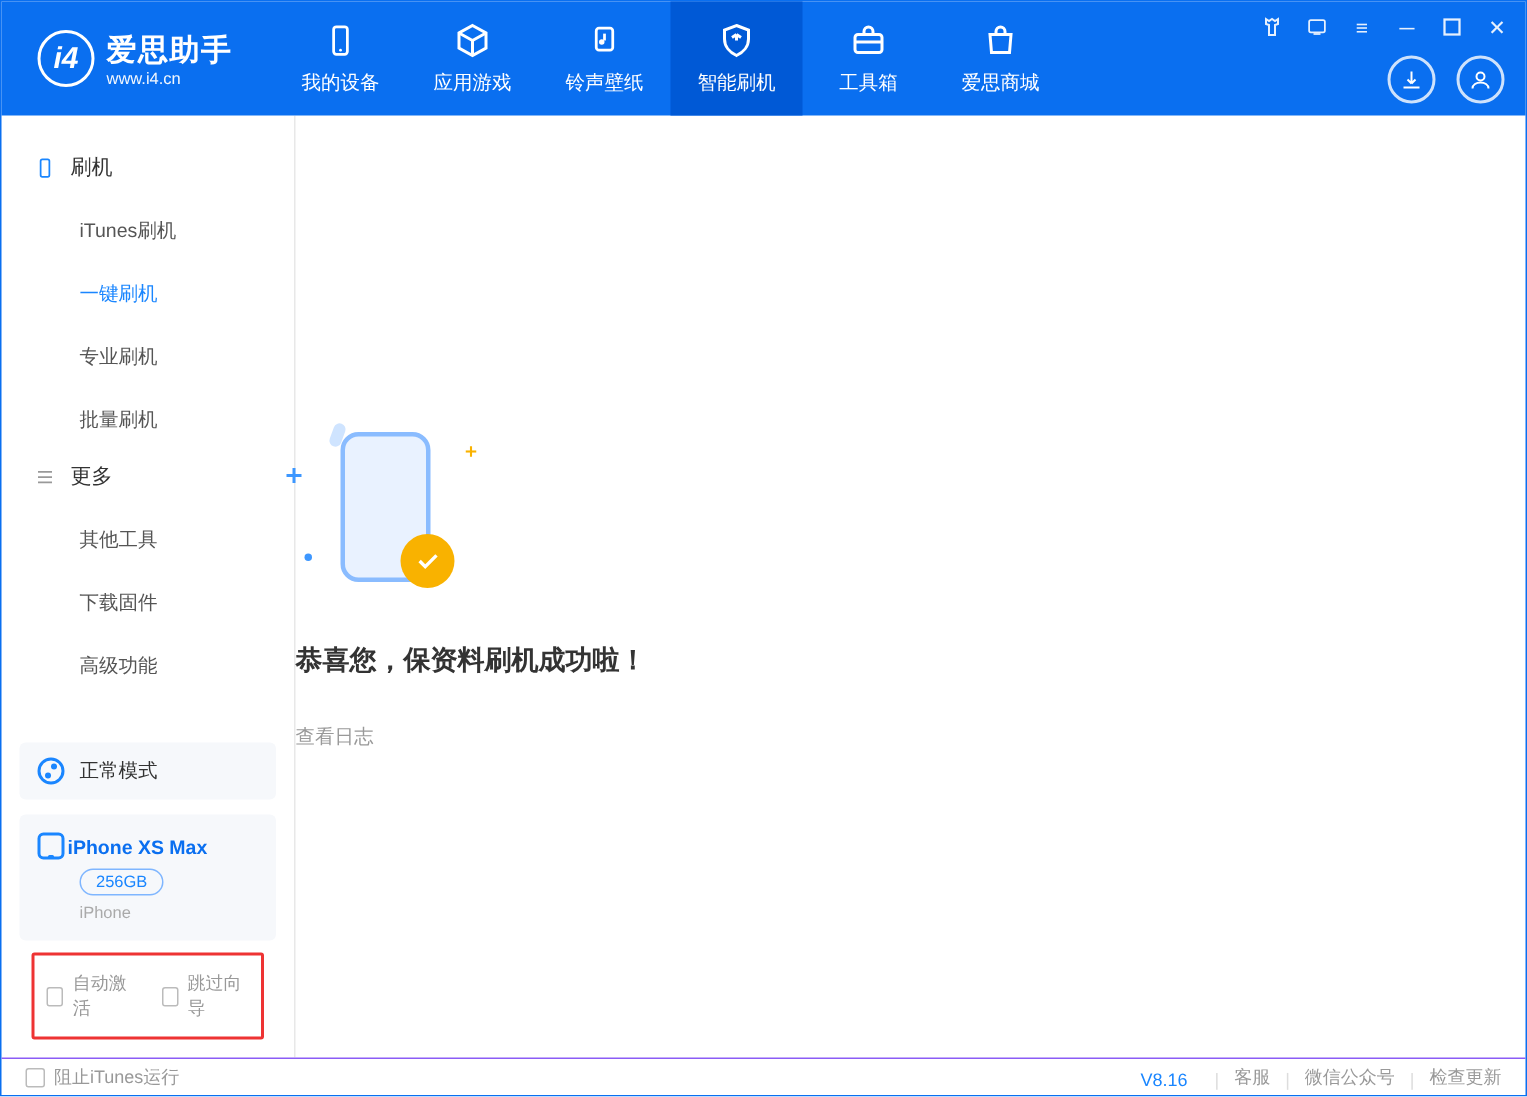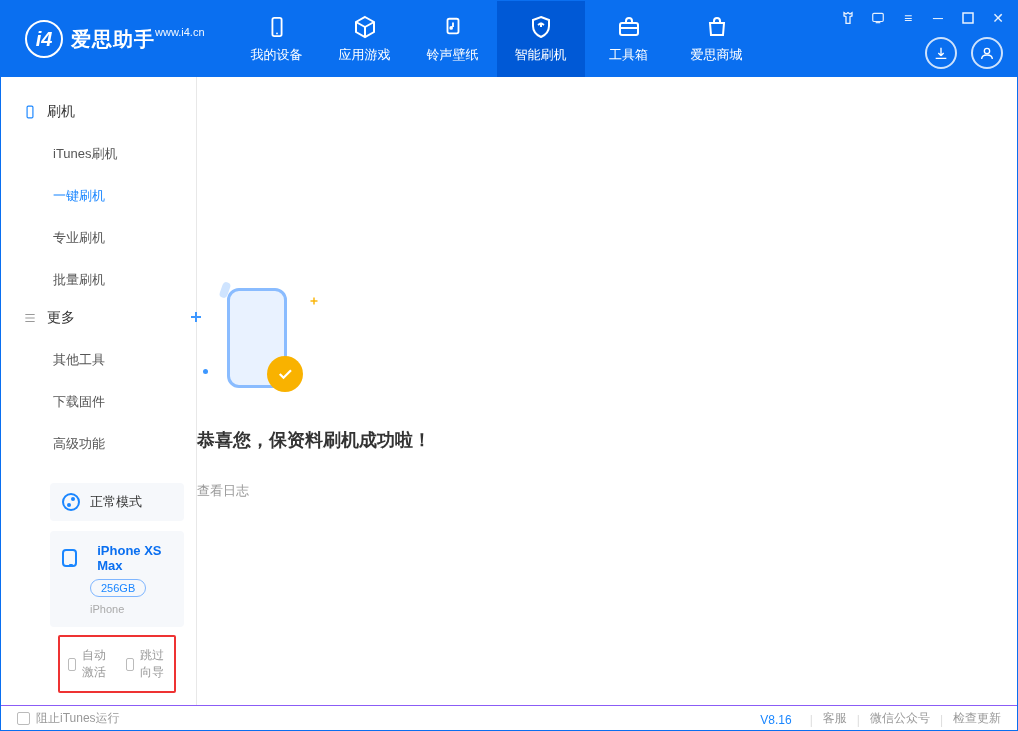--- a/index.html
+++ b/index.html
@@ -1,47 +1,47 @@
 <!DOCTYPE html>
 <html><head>
 <meta charset="utf-8">
 <style>
 * { margin: 0; padding: 0; box-sizing: border-box; font-family: "Microsoft YaHei", Arial, sans-serif; }
 body { background: #fff; }
 .window { width: 1018px; height: 731px; border: 1px solid #0a6ff0; display: flex; flex-direction: column; background: #fff; }
 .titlebar { height: 76px; background: linear-gradient(180deg, #0a6ff0 0%, #0a6ff0 100%); display: flex; align-items: center; color: #fff; position: relative; }
 .logo-area { display: flex; align-items: center; padding: 0 18px 0 24px; }
 .logo-icon { width: 38px; height: 38px; border: 2px solid #fff; border-radius: 50%; display: flex; align-items: center; justify-content: center; font-weight: bold; font-size: 20px; margin-right: 8px; font-style: italic; }
-.logo-text { display: flex; }
+.logo-text { display: flex; flex-direction: column; }
 .logo-name { font-size: 20px; font-weight: bold; letter-spacing: 1px; }
 .logo-sub { font-size: 11px; opacity: .95; }
 .tabs { display: flex; margin-left: 10px; height: 100%; }
 .tab { width: 88px; display: flex; flex-direction: column; align-items: center; justify-content: center; cursor: pointer; gap: 6px; }
 .tab.active { background: #0059d6; }
 .tab-icon { width: 26px; height: 26px; display: flex; align-items: center; justify-content: center; }
 .tab-label { font-size: 13px; }
 .winctrls { position: absolute; right: 8px; top: 6px; display: flex; gap: 8px; align-items: center; }
 .winctrls span { width: 22px; height: 22px; display: flex; align-items: center; justify-content: center; cursor: pointer; font-size: 14px; opacity: .9; }
 .rightcircles { position: absolute; right: 14px; bottom: 8px; display: flex; gap: 14px; }
 .circ-btn { width: 32px; height: 32px; border: 2px solid rgba(255,255,255,.8); border-radius: 50%; display: flex; align-items: center; justify-content: center; cursor: pointer; }
 
 .body { flex: 1; display: flex; overflow: hidden; }
 .sidebar { width: 196px; border-right: 1px solid #e8e8e8; display: flex; flex-direction: column; }
 .side-scroll { flex: 1; padding-top: 18px; }
 .side-group-hd { display: flex; align-items: center; gap: 10px; padding: 8px 18px 12px 22px; color: #333; font-size: 14px; }
 .side-item { padding: 12px 18px 12px 52px; font-size: 13px; color: #555; cursor: pointer; }
 .side-item.active { color: #1a86ff; }
-.side-bottom { padding: 0 12px 12px 12px; margin-left: 37px; }
+.side-bottom { padding: 0 12px 12px 12px; }
 .status-card { background: #f6f8fb; border-radius: 4px; padding: 10px 12px; margin-bottom: 10px; display: flex; align-items: center; gap: 10px; color: #333; font-size: 13px; }
 .status-dot { width: 18px; height: 18px; border: 2px solid #1a86ff; border-radius: 50%; position: relative; }
 .status-dot::before, .status-dot::after { content: ""; position: absolute; width: 4px; height: 4px; background: #1a86ff; border-radius: 50%; }
 .status-dot::before { top: 2px; left: 7px; }
 .status-dot::after { bottom: 2px; right: 7px; }
 .device-card { background: #f6f8fb; border-radius: 4px; padding: 12px; }
-.device-row { display: flex; align-items: center; gap: 20px; }
+.device-row { display: flex; align-items: center; gap: 2px; }
 .device-icon { width: 18px; height: 18px; border: 2px solid #1a86ff; border-radius: 4px; position: relative; }
 .device-icon::after { content: ""; position: absolute; bottom: -1px; left: 5px; width: 4px; height: 2px; background: #1a86ff; border-radius: 1px; }
 .device-name { font-weight: bold; color: #0a6ff0; font-size: 13px; }
 .device-badge { display: inline-block; margin-top: 6px; margin-left: 28px; padding: 2px 10px; border: 1px solid #7fb6ff; color: #1a86ff; border-radius: 12px; font-size: 11px; text-align: right; }
 .device-type { margin-top: 6px; margin-left: 28px; font-size: 11px; color: #aaa; }
 .opts-box { border: 2px solid #e33; border-radius: 2px; padding: 10px 8px; margin: 8px 8px 0 8px; display: flex; gap: 18px; }
 .chk { display: flex; align-items: center; gap: 6px; font-size: 12px; color: #999; cursor: pointer; }
 .chk-box { width: 13px; height: 13px; border: 1px solid #bbb; border-radius: 2px; }
 
 .main { flex: 1; display: flex; flex-direction: column; align-items: flex-start; justify-content: center; position: relative; }

